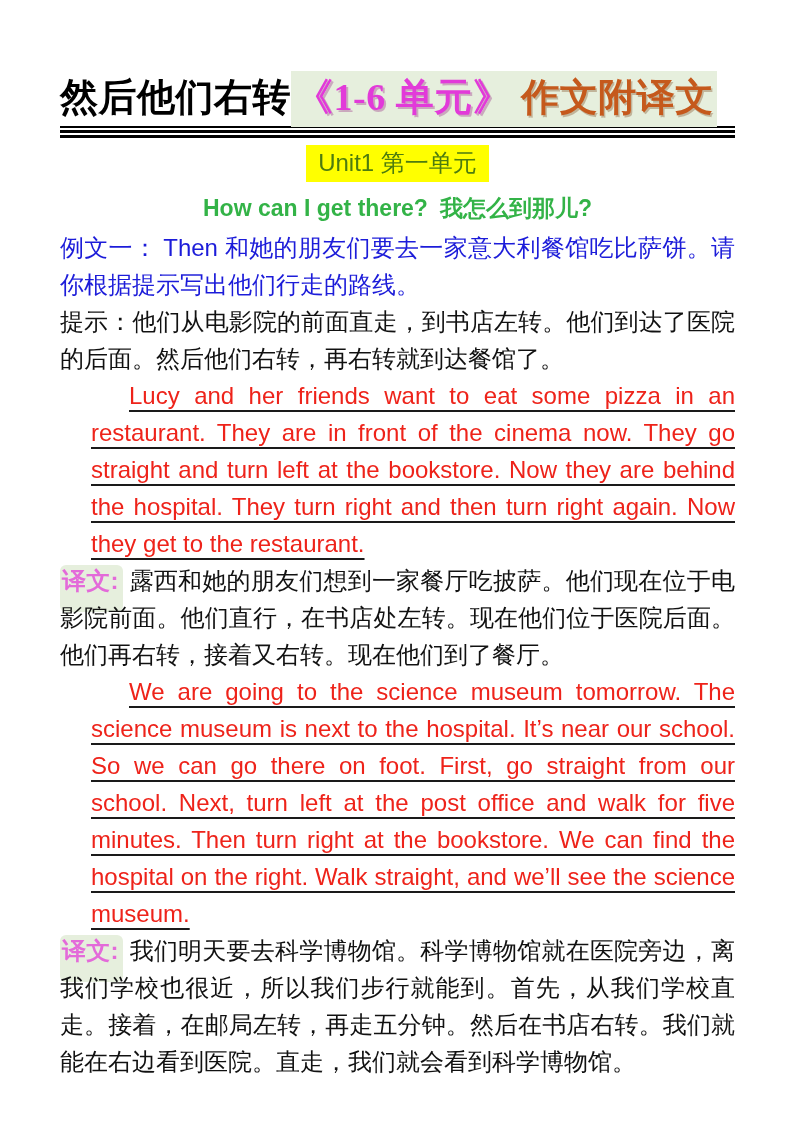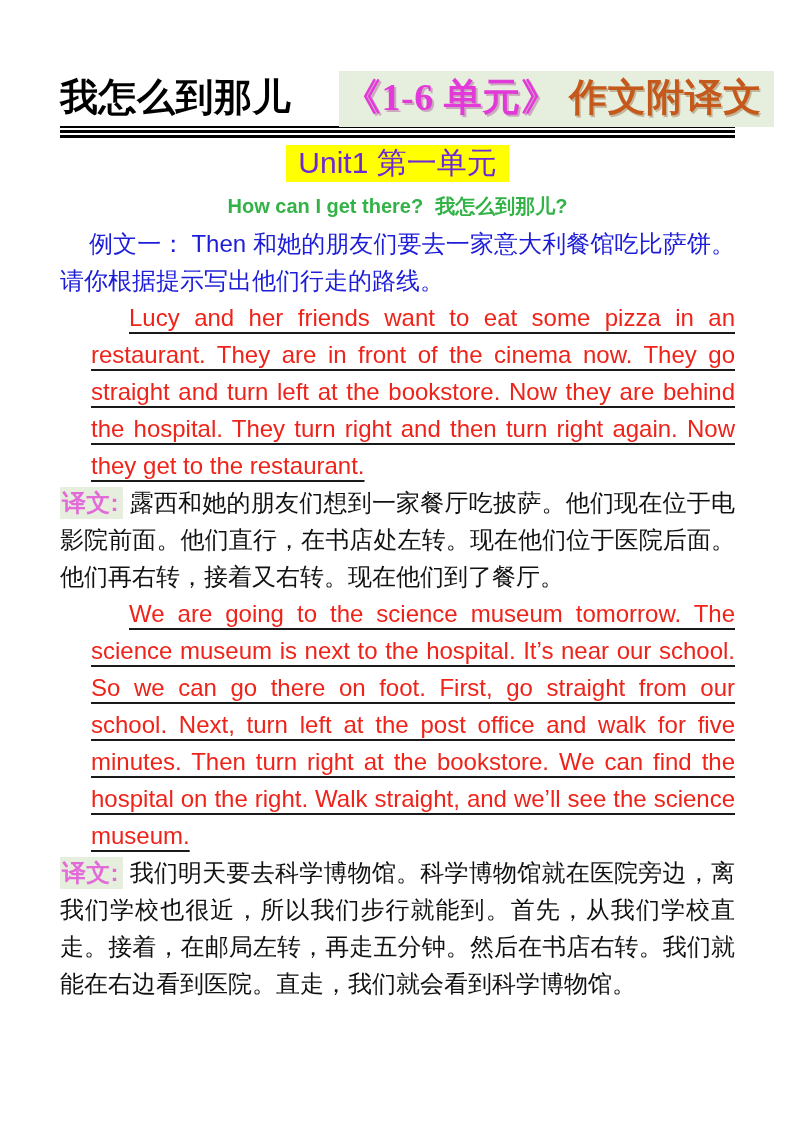--- a/index.html
+++ b/index.html
@@ -20,22 +20,21 @@
     font-family: "Liberation Serif", "DejaVu Serif", serif;
     font-weight: bold;
     font-size: 38px;
     line-height: 54px;
     white-space: nowrap;
     letter-spacing: 0.5px;
   }
   .t-black { color: #000; }
   .t-hl {
     background: var(--highlight-green, #e6efdd);
-    padding: 5px 12px 9px 4px;
-    margin-left: 48px;
+    padding: 5px 3px 9px 4px;
   }
   .t-magenta {
     color: var(--title-magenta, #e23ad9);
     text-shadow: 2px 2px 0 rgba(150, 40, 130, 0.35);
   }
   .t-orange {
     color: var(--title-orange, #c5591c);
     text-shadow: 1.5px 1.5px 0 rgba(110, 45, 0, 0.3);
     margin-left: 10px;
   }
@@ -49,79 +48,81 @@
       #000 4.5px, #000 7px,
       transparent 7px, transparent 9.5px,
       #000 9.5px, #000 12px);
   }
   
   .center { text-align: center; }
   .unit-row { margin-top: 7px; }
   .unit-hl {
     display: inline-block;
     background: var(--highlight-yellow, #ffff00);
-    color: #6d28d9;
-    font-size: 30px;
+    color: #4d7c0f;
+    font-size: 24px;
     line-height: 34px;
     padding: 1px 12px 2px 12px;
   }
   .topic-row {
     margin-top: 11px;
-    font-size: 20px;
+    font-size: 23px;
     font-weight: bold;
     color: var(--topic-green, #33b347);
   }
   .topic-zh { margin-left: 12px; }
   
   .para {
     font-size: 24px;
     line-height: 37px;
     text-align: justify;
     margin: 0;
   }
   .p-first { margin-top: 5px; }
   .blue { color: var(--prompt-blue, #1c1cd9); }
-  .label-gap { margin-right: 6px; margin-left: 29px; }
+  .label-gap { margin-right: 6px; }
   .essay-en {
     color: var(--essay-red, #ee231a);
     text-indent: 38px;
     text-decoration: underline;
     text-decoration-color: var(--underline-black, #1a1a1a);
     text-decoration-thickness: 2px;
     text-underline-offset: 6px;
     margin-left: 31px;
   }
   .trans-label {
     background: var(--highlight-green, #e6efdd);
     color: var(--translation-pink, #e36ad9);
     font-weight: bold;
-    padding: 2px 5px 3px 2px;
+    padding: 2px 5px 18px 2px;
     margin-right: 6px;
+    border-radius: 6px;
   }
   .sec2 { margin-top: 27px; }
 </style>
 </head>
 <body>
 
 <div class="page">
 
-  <div class="doc-title"><span class="t-black">我怎么到那儿</span><span class="t-hl"><span class="t-magenta">《1-6 单元》</span><span class="t-orange">作文附译文</span></span></div>
+  <div class="doc-title"><span class="t-black">然后他们右转</span><span class="t-hl"><span class="t-magenta">《1-6 单元》</span><span class="t-orange">作文附译文</span></span></div>
 
   <div class="sep"></div>
 
   <div class="center unit-row">
     <span class="unit-hl">Unit1 第一单元</span>
   </div>
 
   <div class="center topic-row">
     <span>How can I get there?</span><span class="topic-zh">我怎么到那儿?</span>
   </div>
 
   <p class="para blue p-first"><span class="label-gap">例文一：</span><span>Then 和她的朋友们要去一家意大利餐馆吃比萨饼。请你根据提示写出他们行走的路线。</span></p>
 
+  <p class="para"><span>提示：</span><span>他们从电影院的前面直走，到书店左转。他们到达了医院的后面。然后他们右转，再右转就到达餐馆了。</span></p>
 
   <p class="para essay-en">Lucy and her friends want to eat some pizza in an restaurant. They are in front of the cinema now. They go straight and turn left at the bookstore. Now they are behind the hospital. They turn right and then turn right again. Now they get to the restaurant.</p>
 
   <p class="para"><span class="trans-label">译文:</span><span>露西和她的朋友们想到一家餐厅吃披萨。他们现在位于电影院前面。他们直行，在书店处左转。现在他们位于医院后面。他们再右转，接着又右转。现在他们到了餐厅。</span></p>
 
 
   <p class="para essay-en">We are going to the science museum tomorrow. The science museum is next to the hospital. It’s near our school. So we can go there on foot. First, go straight from our school. Next, turn left at the post office and walk for five minutes. Then turn right at the bookstore. We can find the hospital on the right. Walk straight, and we’ll see the science museum.</p>
 
   <p class="para"><span class="trans-label">译文:</span><span>我们明天要去科学博物馆。科学博物馆就在医院旁边，离我们学校也很近，所以我们步行就能到。首先，从我们学校直走。接着，在邮局左转，再走五分钟。然后在书店右转。我们就能在右边看到医院。直走，我们就会看到科学博物馆。</span></p>
 

